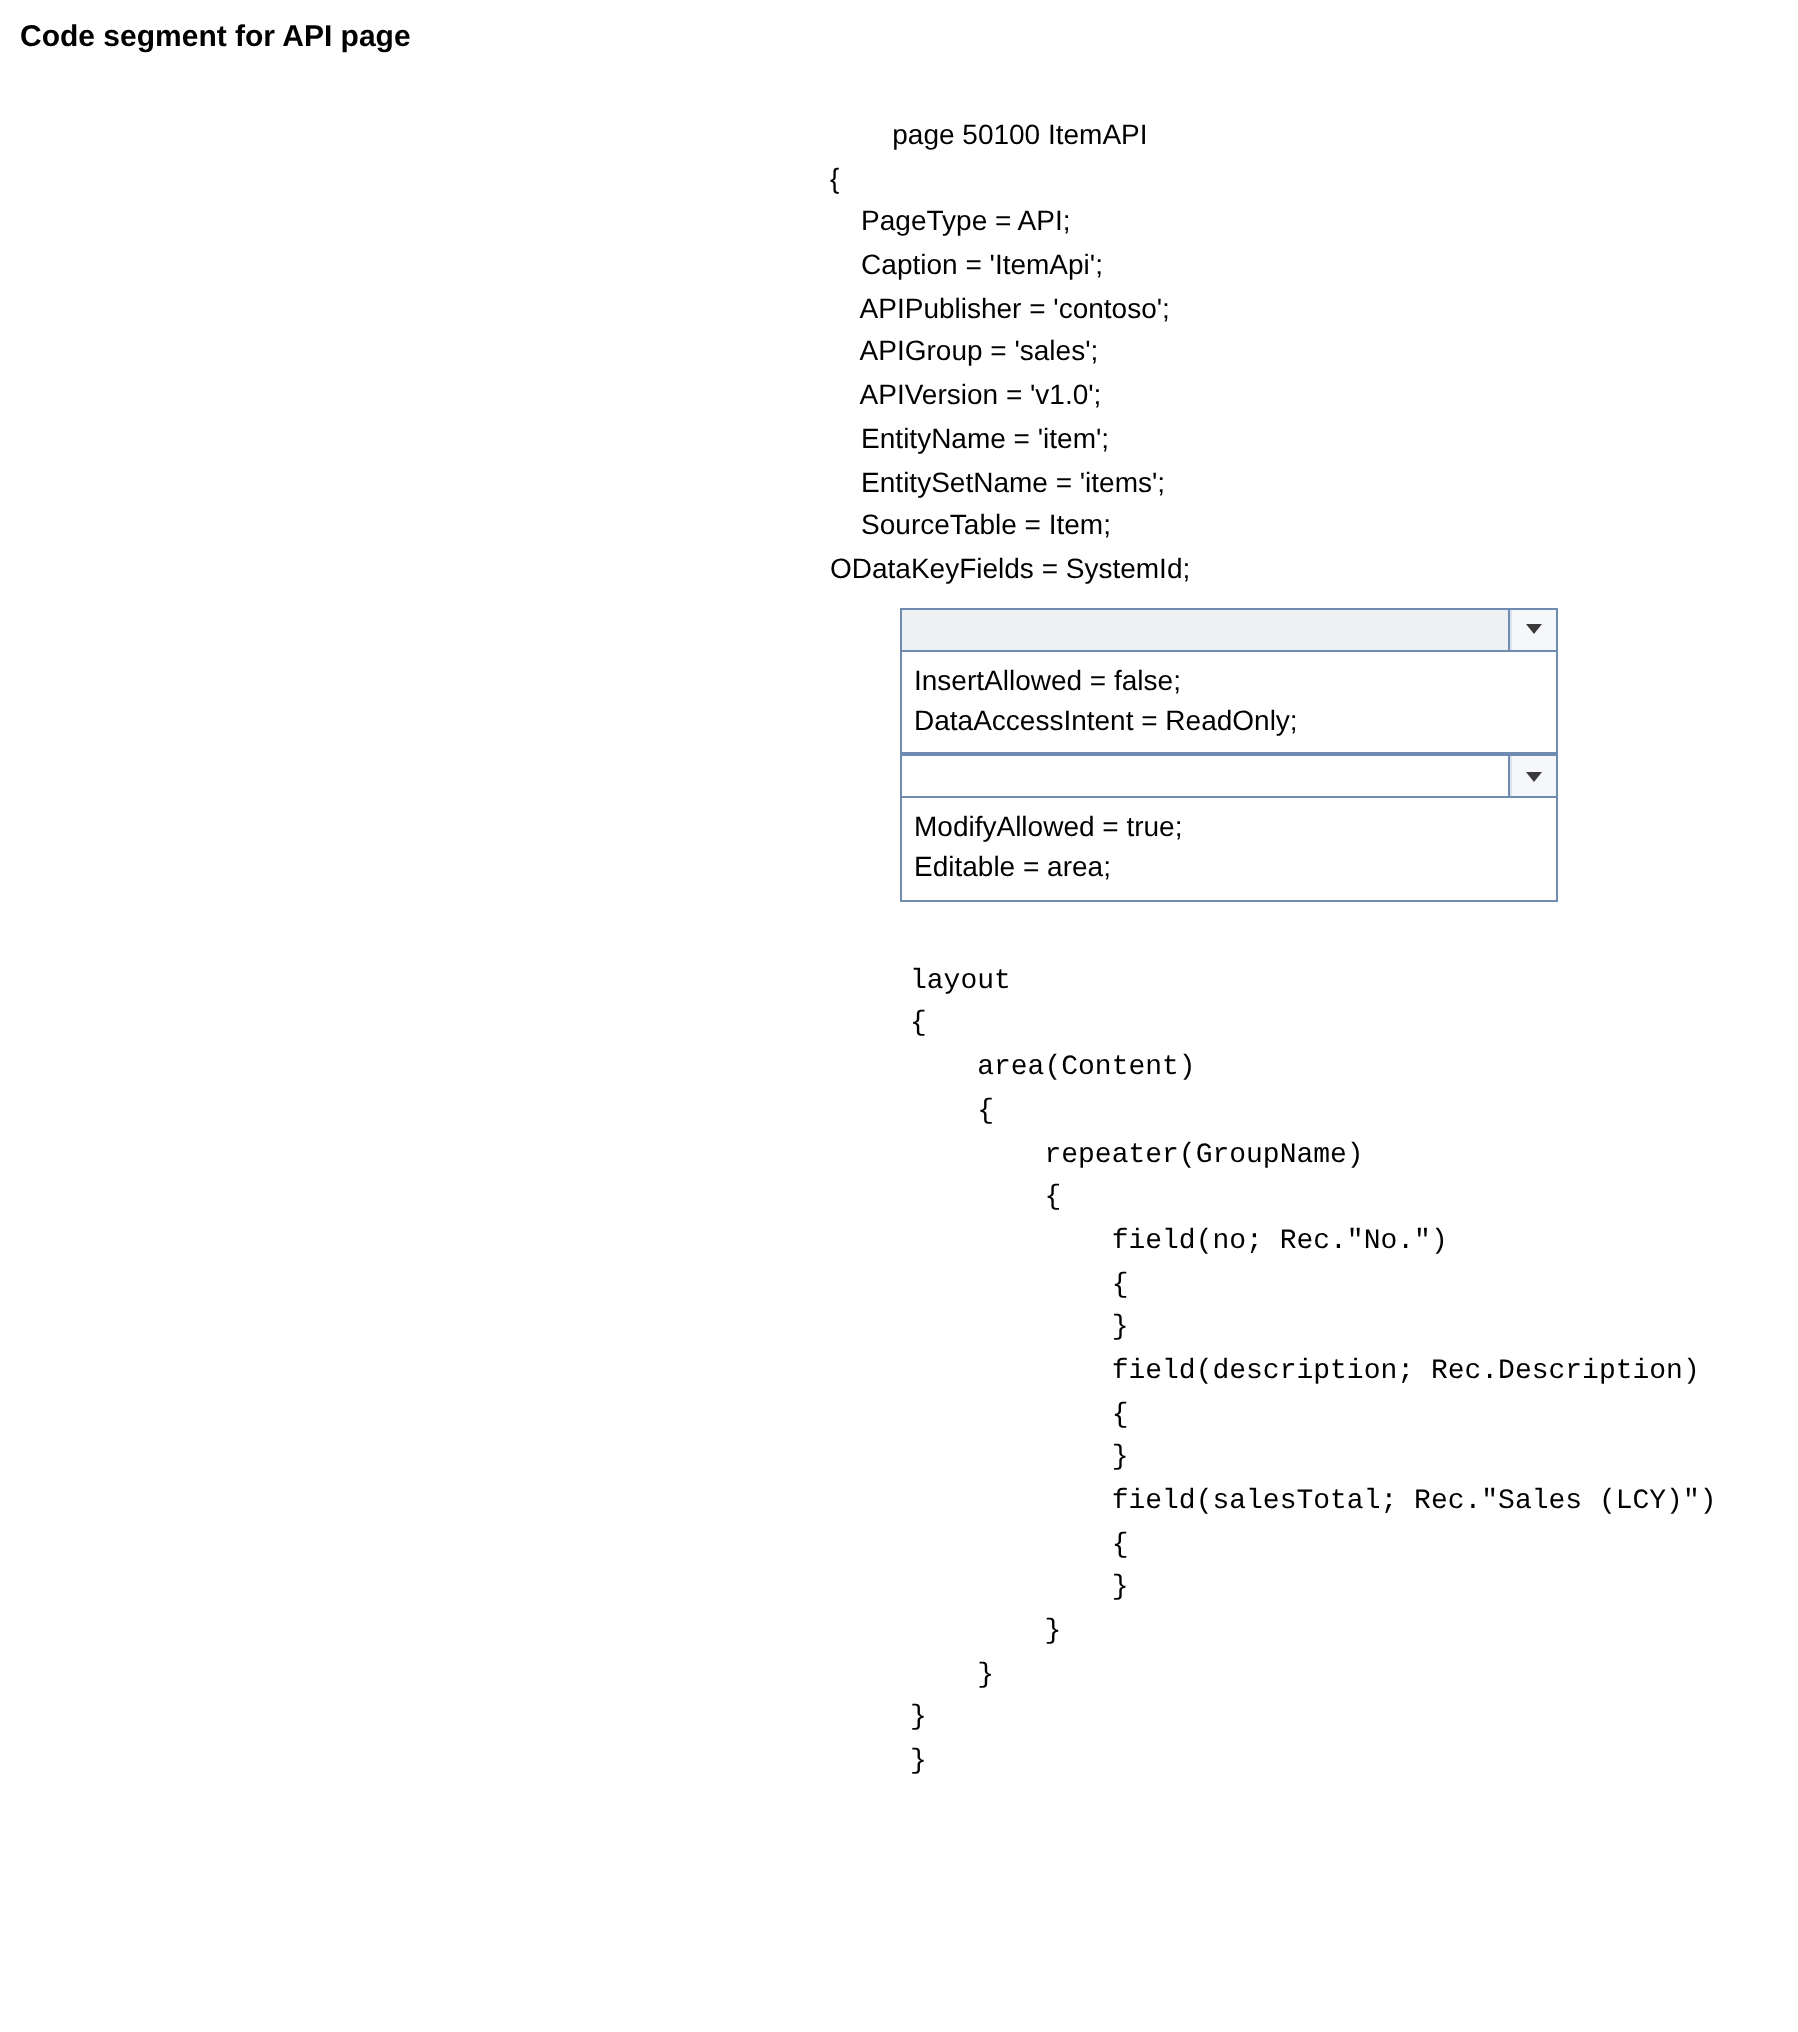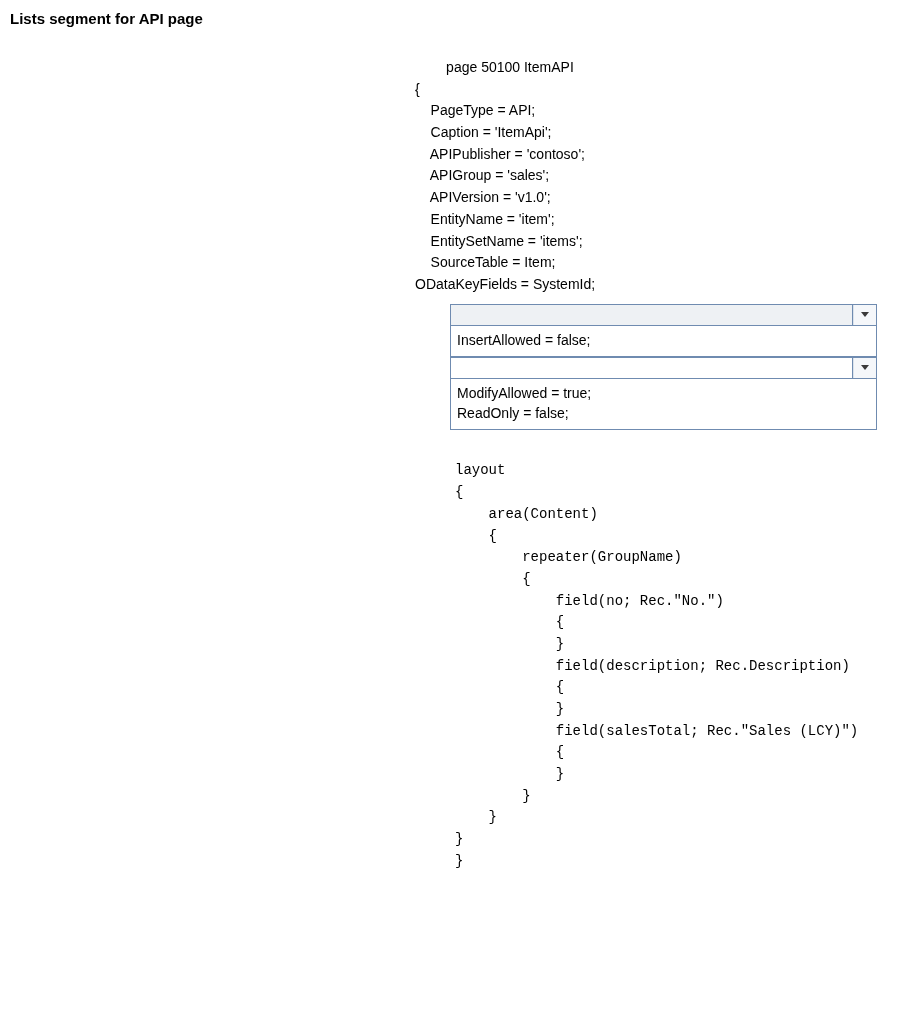--- a/index.html
+++ b/index.html
@@ -21,21 +21,21 @@
     font-family: Liberation Sans, sans-serif;
     font-size: 14px;
     white-space: pre;
     line-height: 1.55;
     margin-left: 405px;
   }
   .dropdown-stack {
     margin-left: 440px;
     margin-top: 8px;
     margin-bottom: 30px;
-    width: 427px;
+    width: 329px;
   }
   .dropdown {
     box-sizing: border-box;
     width: 100%;
   }
   .dd-bar {
     box-sizing: border-box;
     display: flex;
     border: 1px solid #6f8bb0;
     height: 22px;
@@ -77,21 +77,21 @@
     font-family: "Courier New", monospace;
     font-size: 14px;
     white-space: pre;
     line-height: 1.55;
     margin-left: 445px;
   }
 </style>
 </head>
 <body>
 
-<div class="heading">Lists segment for API page</div>
+<div class="heading">Code segment for API page</div>
 
 <div class="code">        page 50100 ItemAPI
 {
     PageType = API;
     Caption = 'ItemApi';
     APIPublisher = 'contoso';
     APIGroup = 'sales';
     APIVersion = 'v1.0';
     EntityName = 'item';
     EntitySetName = 'items';
@@ -102,33 +102,34 @@
 
   <div class="dropdown">
     <div class="dd-bar">
       <div class="dd-input dd-shade"></div>
       <div class="dd-btn">
         <div class="arrow-down"></div>
       </div>
     </div>
     <div class="dd-list">
       <div>InsertAllowed = false;</div>
+      <div>DataAccessIntent = ReadOnly;</div>
     </div>
   </div>
 
   <div class="dropdown">
     <div class="dd-bar">
       <div class="dd-input"></div>
       <div class="dd-btn">
         <div class="arrow-down"></div>
       </div>
     </div>
     <div class="dd-list">
       <div>ModifyAllowed = true;</div>
-      <div>ReadOnly = false;</div>
+      <div>Editable = area;</div>
     </div>
   </div>
 
 </div>
 
 <div class="code-lower">layout
 {
     area(Content)
     {
         repeater(GroupName)

